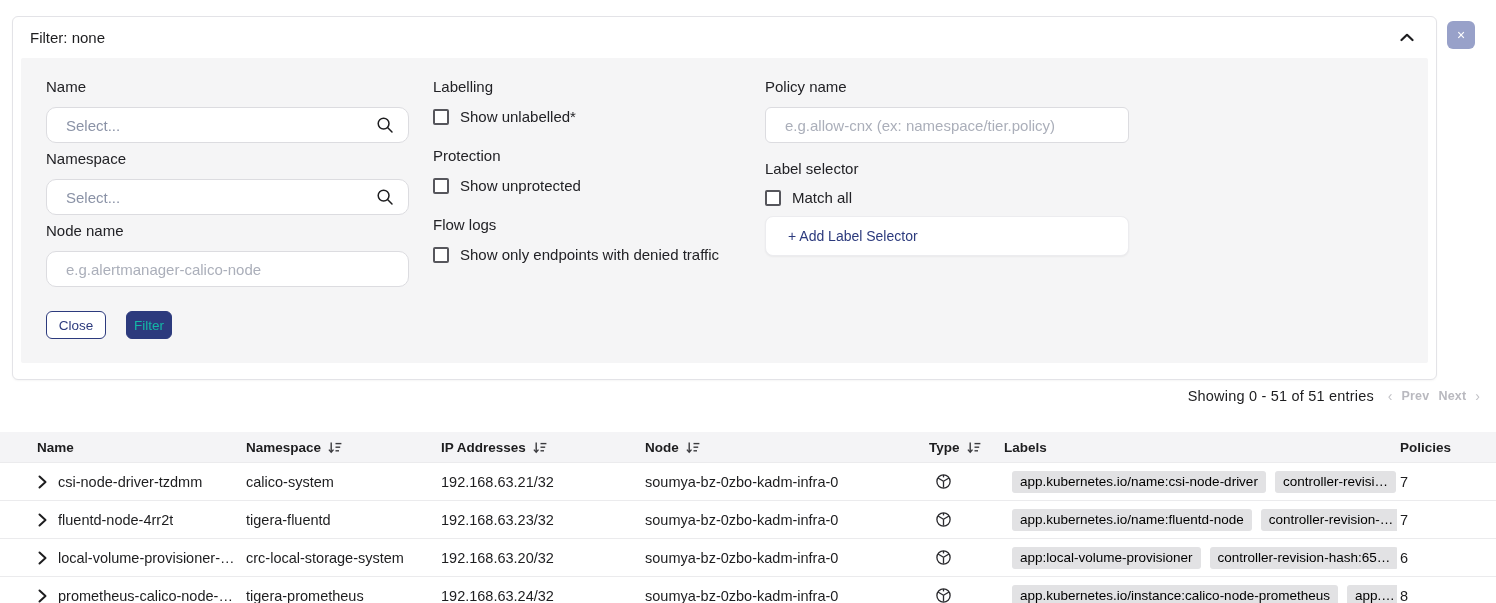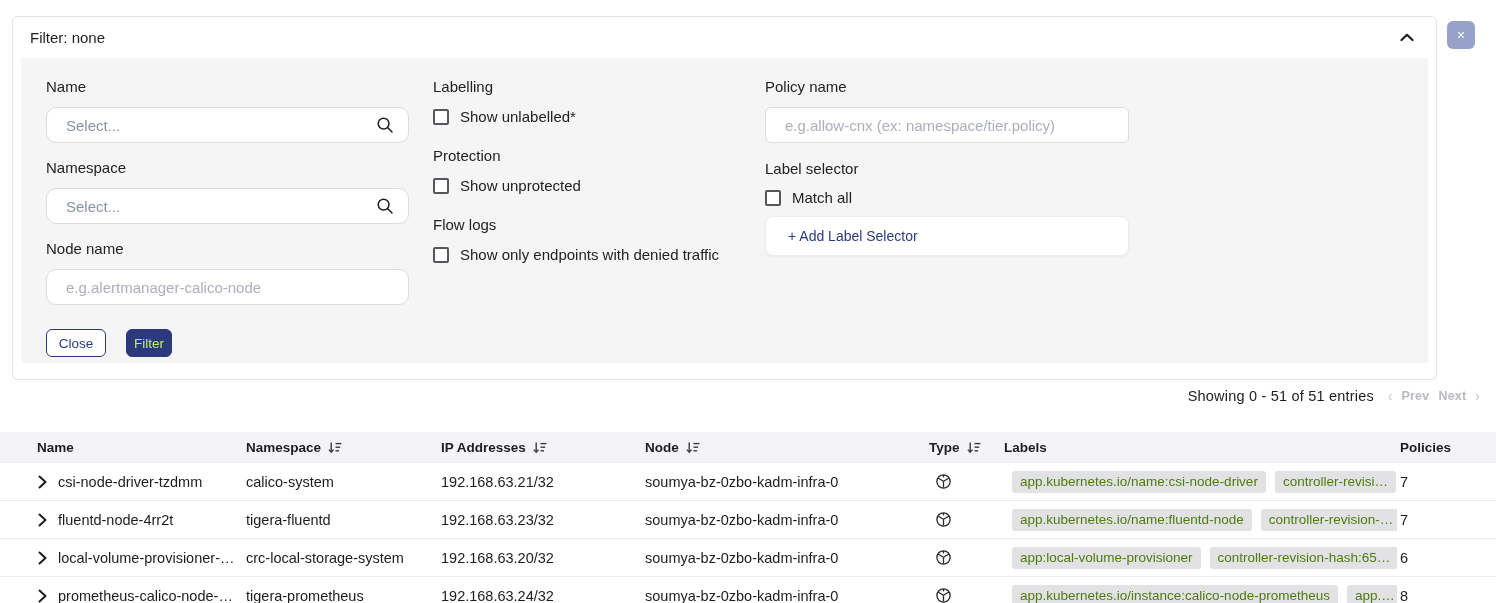--- a/index.html
+++ b/index.html
@@ -23,40 +23,40 @@
   .filter-body {
     margin: 0 8px; height: 305px; background: #f5f5f6; border-radius: 2px;
     display: flex; padding: 20px 0 0 25px;
   }
   .fcol1 { width: 363px; }
   .fcol2 { width: 310px; margin-left: 24px; }
   .fcol3 { width: 364px; margin-left: 22px; }
 
   .field-label { font-size: 15px; color: #222226; display: block; }
   .fcol1 .field-label { margin-bottom: 12px; }
-  .fcol1 .field-label + .inputwrap { margin-bottom: 16px; }
+  .fcol1 .field-label + .inputwrap { margin-bottom: 7px; }
 
   .inputwrap {
     height: 36px; background: #fff; border: 1px solid #dcdce0; border-radius: 10px;
     display: flex; align-items: center; padding: 0 14px 0 19px;
   }
   .inputwrap input {
     flex: 1; border: none; outline: none; background: transparent;
     font-family: "Liberation Sans", sans-serif; font-size: 15px; color: #1d1d1f; min-width: 0;
   }
   .inputwrap input.sel::placeholder { color: #8a92a6; }
   .inputwrap input.txt::placeholder { color: #abafba; }
 
   .btn-row { display: flex; gap: 20px; margin-top: 24px; }
   .btn {
     height: 28px; border-radius: 6px; font-family: "Liberation Sans", sans-serif;
     font-size: 13.5px; cursor: pointer; display: inline-flex; align-items: center; justify-content: center;
   }
   .btn-close { width: 60px; background: #fff; border: 1px solid #2c3a7d; color: #2c3a7d; }
-  .btn-filter { width: 46px; background: #2c3a7d; border: 1px solid #2c3a7d; color: #bef264; }
+  .btn-filter { width: 46px; background: #2c3a7d; border: 1px solid #2c3a7d; color: #14b8a6; }
 
   .group-title { font-size: 15px; color: #222226; }
   .check-row { display: flex; align-items: center; margin: 13px 0 22px 0; }
   .checkbox {
     width: 16px; height: 16px; border: 2px solid #56565c; border-radius: 2px;
     background: #fff; margin-right: 11px; flex: none; cursor: pointer;
   }
   .check-label { font-size: 15px; color: #222226; }
 
   .fcol3 .field-label { margin-bottom: 12px; }
@@ -95,21 +95,21 @@
   .th { display: flex; align-items: center; gap: 7px; }
   .th-name { padding-left: 37px; }
   .th-policies { padding-left: 3px; }
   .trow { height: 38px; background: #fff; border-top: 1px solid #ebebed; font-size: 14.5px; }
   .trow:first-of-type { border-top: none; }
   .cell-name { display: flex; align-items: center; padding-left: 38px; gap: 11px; }
   .cell-name .nm { white-space: nowrap; overflow: hidden; }
   .cell-type { display: flex; align-items: center; padding-left: 6px; }
   .cell-labels { display: flex; align-items: center; gap: 9px; padding-left: 8px; overflow: hidden; }
   .chip {
-    background: #e2e2e4; color: #4d7c0f; font-size: 13.5px; padding: 3px 8px 4px 8px;
+    background: #e2e2e4; color: #000000; font-size: 13.5px; padding: 3px 8px 4px 8px;
     border-radius: 3px; white-space: nowrap;
   }
   .cell-policies { padding-left: 3px; }
   .row-expander { display: flex; align-items: center; flex: none; cursor: pointer; background: none; border: none; padding: 0; }
 
   .sort-icon { flex: none; }
   svg { display: block; }
 </style>
 </head>
 <body>

